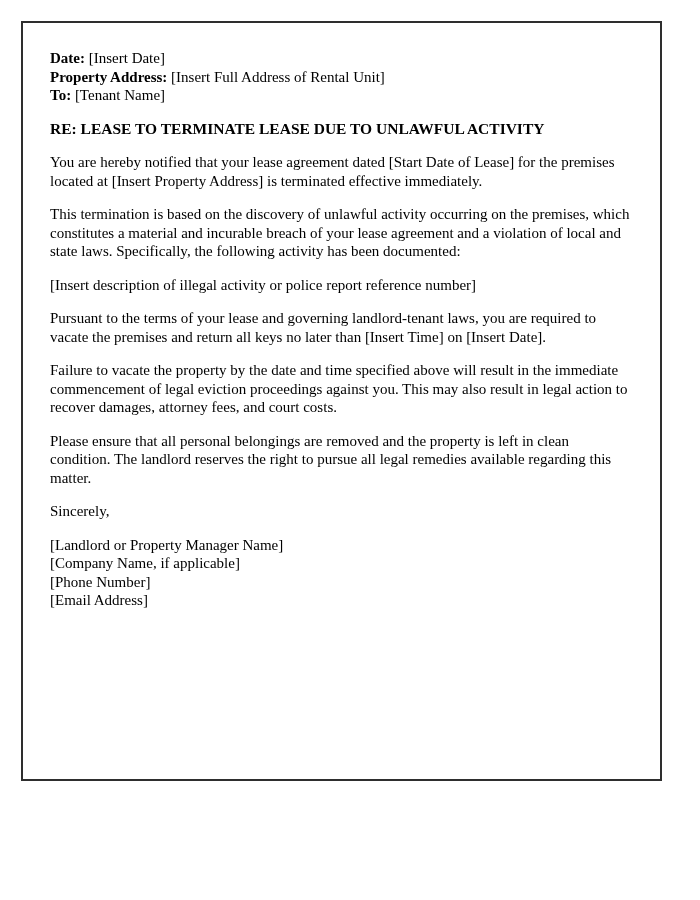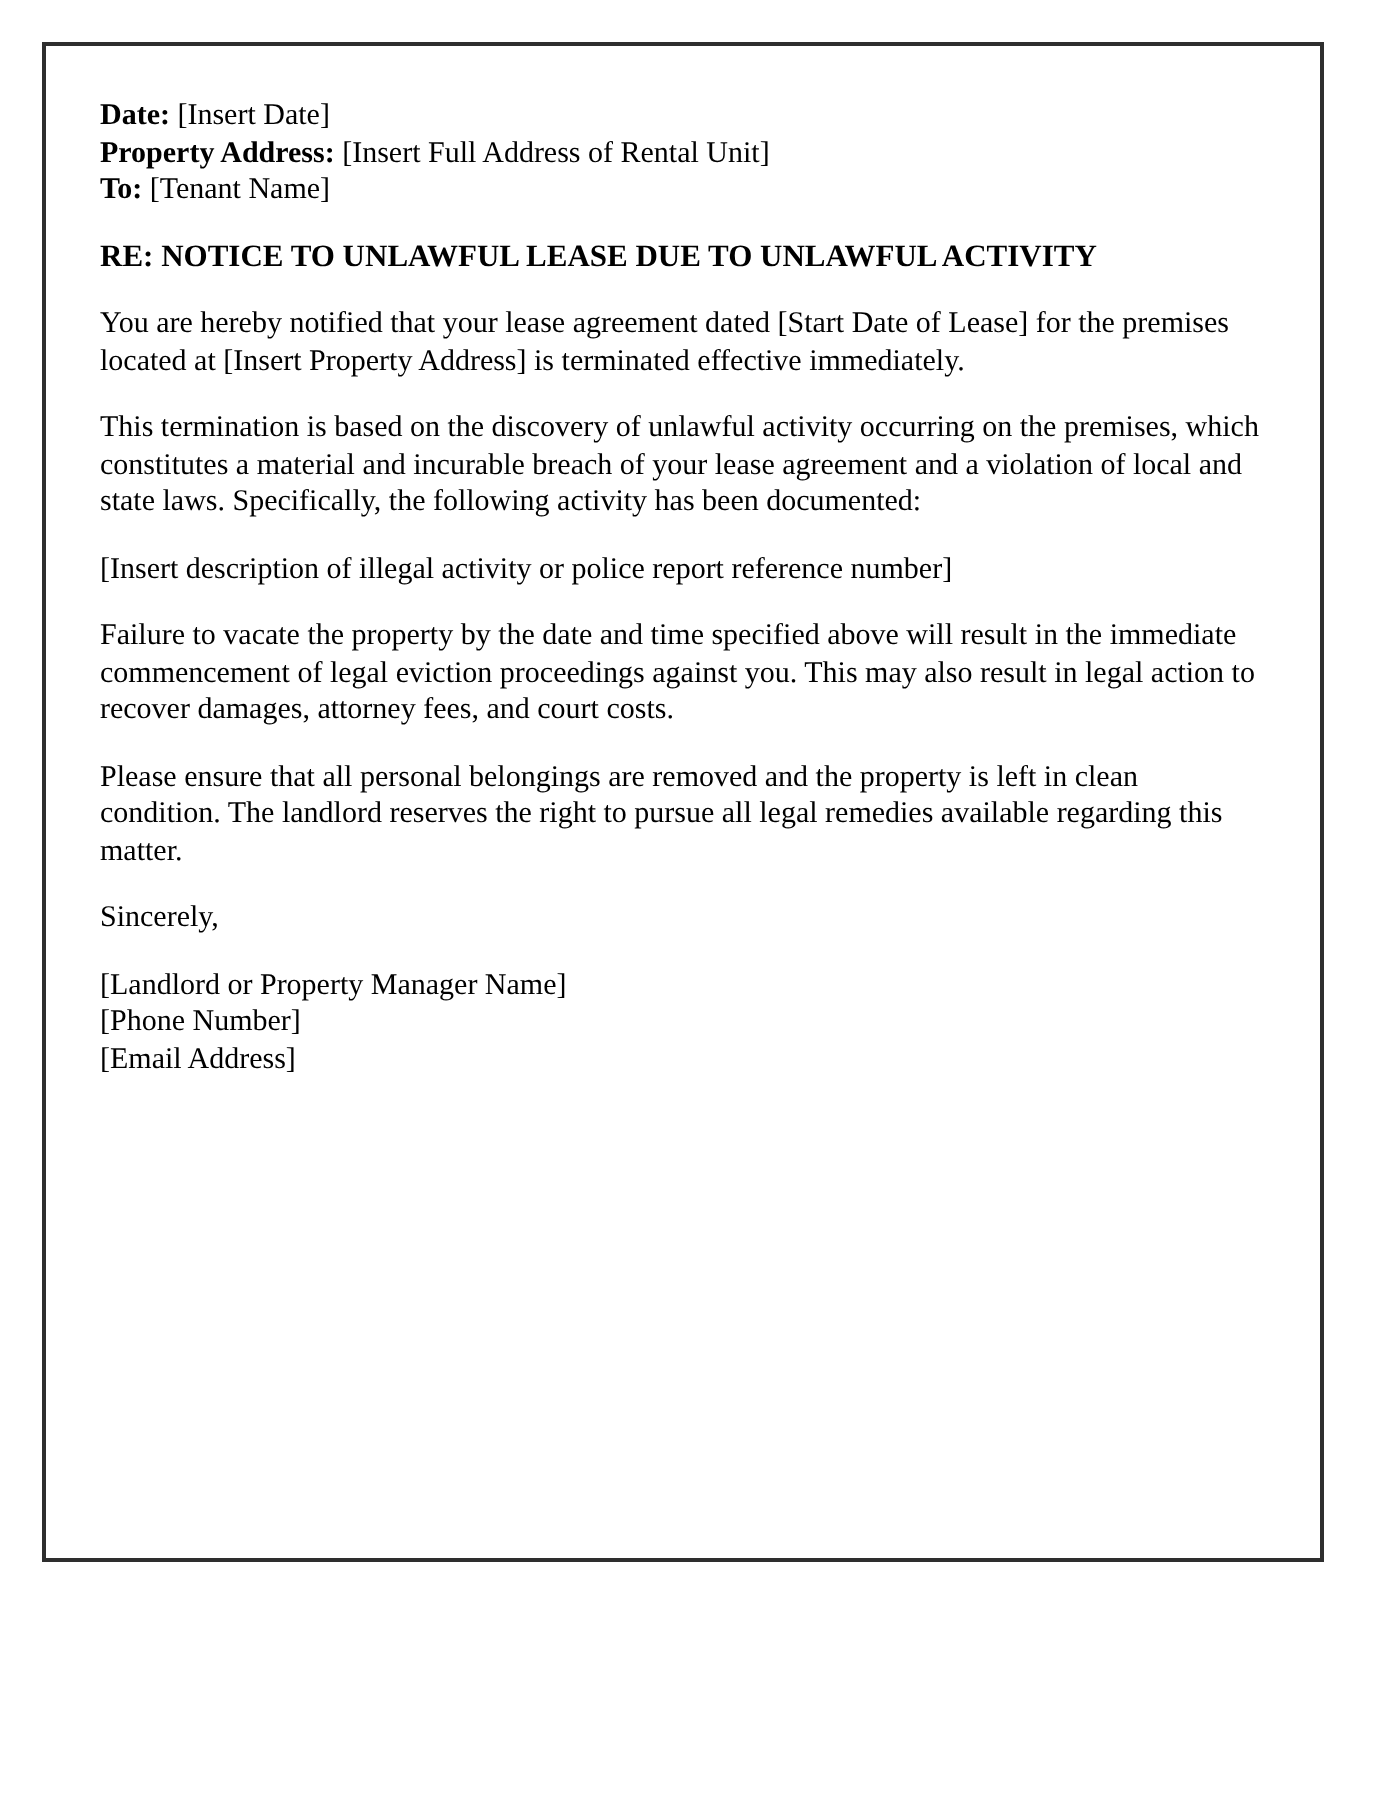--- a/index.html
+++ b/index.html
@@ -61,37 +61,39 @@
   <div class="letter-frame">
     <div class="letter-content">
 
       <p class="line block"><span class="bold">Date:</span> <span>[Insert Date]</span></p>
 
       <div class="block">
         <p class="line"><span class="bold">Property Address:</span> <span>[Insert Full Address of Rental Unit]</span></p>
         <p class="line"><span class="bold">To:</span> <span>[Tenant Name]</span></p>
       </div>
 
-      <p class="subject">RE: NOTICE TO UNLAWFUL LEASE DUE TO UNLAWFUL ACTIVITY</p>
+      <p class="subject">RE: LEASE TO TERMINATE LEASE DUE TO UNLAWFUL ACTIVITY</p>
 
 
       <p class="para">You are hereby notified that your lease agreement dated [Start Date of Lease] for the premises located at [Insert Property Address] is terminated effective immediately.</p>
 
       <p class="para">This termination is based on the discovery of unlawful activity occurring on the premises, which constitutes a material and incurable breach of your lease agreement and a violation of local and state laws. Specifically, the following activity has been documented:</p>
 
       <p class="para">[Insert description of illegal activity or police report reference number]</p>
 
+      <p class="para">Pursuant to the terms of your lease and governing landlord-tenant laws, you are required to vacate the premises and return all keys no later than [Insert Time] on [Insert Date].</p>
 
       <p class="para">Failure to vacate the property by the date and time specified above will result in the immediate commencement of legal eviction proceedings against you. This may also result in legal action to recover damages, attorney fees, and court costs.</p>
 
       <p class="para">Please ensure that all personal belongings are removed and the property is left in clean condition. The landlord reserves the right to pursue all legal remedies available regarding this matter.</p>
 
       <p class="para">Sincerely,</p>
 
       <div class="sig-block">
         <p class="line">[Landlord or Property Manager Name]</p>
+        <p class="line">[Company Name, if applicable]</p>
         <p class="line">[Phone Number]</p>
         <p class="line">[Email Address]</p>
       </div>
 
     </div>
   </div>
 </div>
 
 </body></html>

